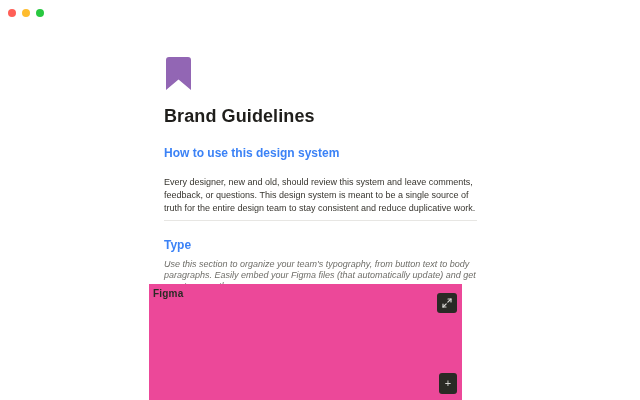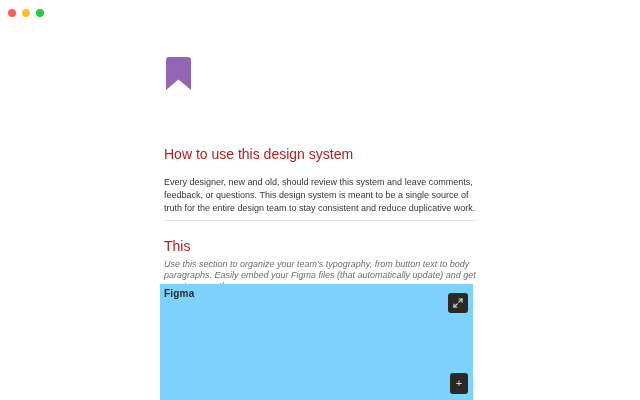--- a/index.html
+++ b/index.html
@@ -20,42 +20,42 @@
   .page-icon { position: absolute; left: 166px; top: 57px; width: 25px; height: 33px; }
   .page-icon svg { display: block; width: 100%; height: 100%; }
 
   .page-title {
     position: absolute; left: 164px; top: 106px; width: 313px;
     font-size: 18px; font-weight: 700; color: #1f1e1b; letter-spacing: 0.1px;
   }
 
   .section-heading {
     position: absolute; left: 164px; width: 313px;
-    font-size: 14px; font-weight: 400; color: #b91c1c;
+    font-size: 12px; font-weight: 700; color: #3b82f6;
   }
   .h-intro { top: 146px; }
   .h-type  { top: 238px; }
 
   .body-text {
     position: absolute; left: 164px; top: 176px; width: 316px;
     font-size: 9px; line-height: 13px; color: #37352f;
   }
 
   .divider {
     position: absolute; left: 164px; top: 220px; width: 313px; height: 1px;
     background: #e7e6e3;
   }
 
   .caption-text {
     position: absolute; left: 164px; top: 259px; width: 320px;
     font-size: 9px; line-height: 11px; font-style: italic; color: #6f6e69;
   }
 
   
-  .embed { position: absolute; left: 160px; top: 284px; width: 313px; height: 116px; background: #7dd3fc; }
+  .embed { position: absolute; left: 149px; top: 284px; width: 313px; height: 116px; background: #ec4899; }
   .embed-provider {
     position: absolute; left: 4px; top: 4px;
     font-size: 10px; font-weight: 700; color: #2a2a25; letter-spacing: 0.2px;
   }
   .embed-btn {
     position: absolute; background: #2a2a25; border: none; border-radius: 3px;
     display: flex; align-items: center; justify-content: center;
     color: #d6d5d2; cursor: pointer; padding: 0;
   }
   .btn-expand { right: 5px; top: 9px; width: 20px; height: 20px; }
@@ -72,28 +72,29 @@
     <div class="tl-dot" style="background:#febc2e"></div>
     <div class="tl-dot" style="background:#28c840"></div>
   </div>
 
   <div class="page-icon">
     <svg viewBox="0 0 25 33" xmlns="http://www.w3.org/2000/svg">
       <path d="M3 0 H22 Q25 0 25 3 V33 L12.5 22.5 L0 33 V3 Q0 0 3 0 Z" fill="#9266b4"></path>
     </svg>
   </div>
 
+  <h1 class="page-title">Brand Guidelines</h1>
 
   <h2 class="section-heading h-intro">How to use this design system</h2>
 
   <p class="body-text">Every designer, new and old, should review this system and leave comments, feedback, or questions. This design system is meant to be a single source of truth for the entire design team to stay consistent and reduce duplicative work.</p>
 
   <div class="divider"></div>
 
-  <h2 class="section-heading h-type">This</h2>
+  <h2 class="section-heading h-type">Type</h2>
 
   <p class="caption-text">Use this section to organize your team's typography, from button text to body paragraphs. Easily embed your Figma files (that automatically update) and get your team on the same page.</p>
 
   <div class="embed">
     <span class="embed-provider">Figma</span>
 
     <button class="embed-btn btn-expand">
       <span>
         <svg width="10" height="10" viewBox="0 0 10 10" xmlns="http://www.w3.org/2000/svg">
           <g stroke="#d6d5d2" stroke-width="1.2" fill="none" stroke-linecap="round" stroke-linejoin="round">

